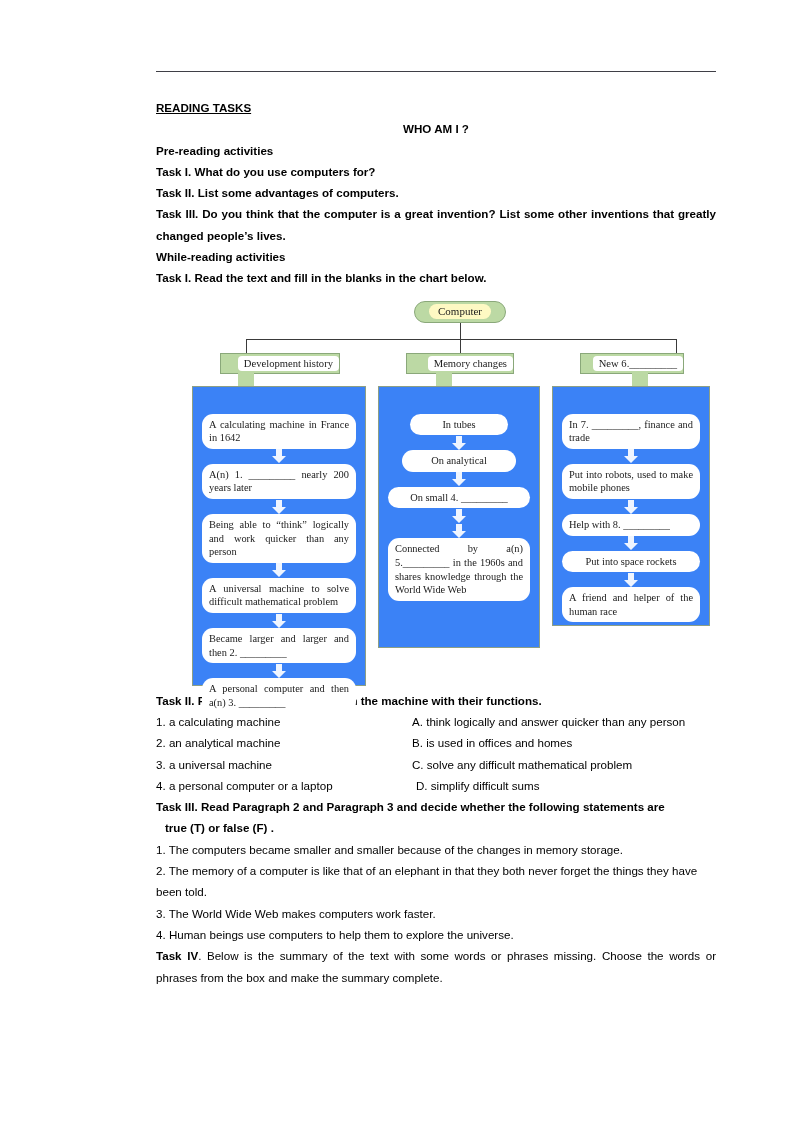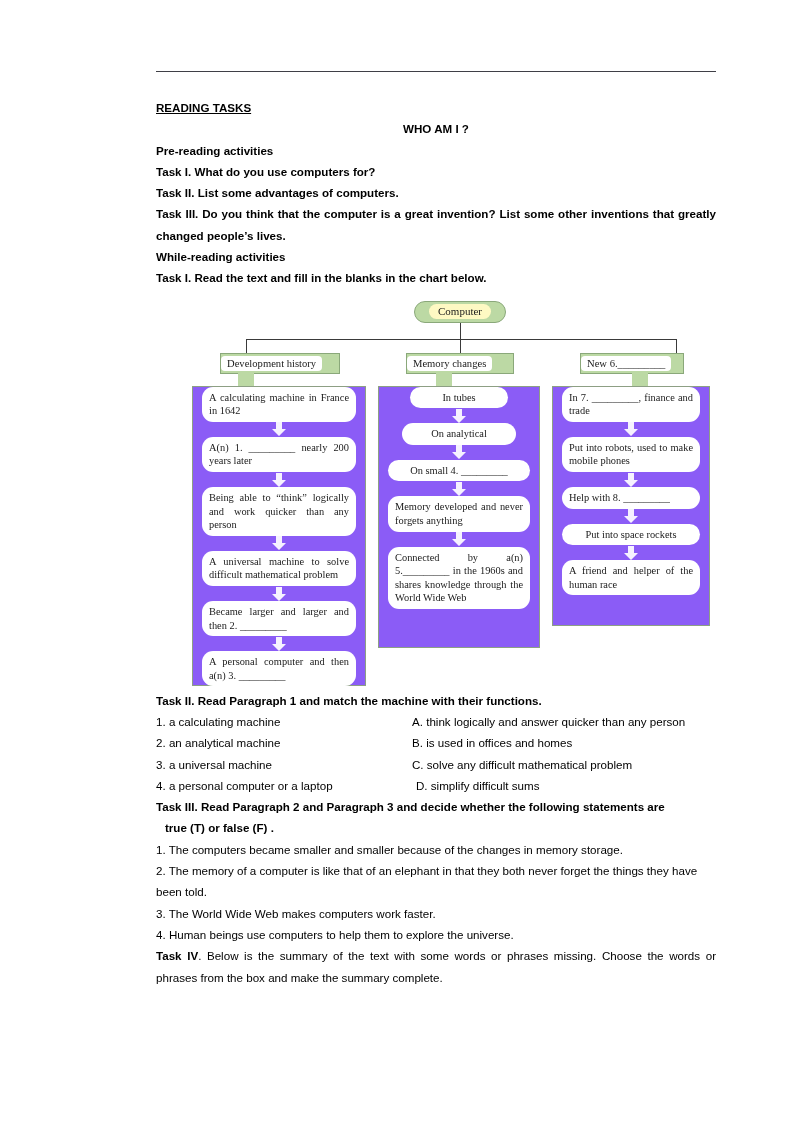--- a/index.html
+++ b/index.html
@@ -92,43 +92,43 @@
   .conn.h { height: 1px; }
 
   .colhead {
     position: absolute;
     height: 21px;
     background: #bcd9a4;
     border: 1.2px solid #8aa87a;
     box-sizing: border-box;
     display: flex;
     align-items: center;
-    justify-content: flex-start;
+    justify-content: flex-end;
   }
   .colhead .inner {
     background: #ffffff;
     border-radius: 4px;
     padding: 0 6px;
     font-family: "Liberation Serif", serif;
     font-size: 10.6px;
     line-height: 15px;
     color: #1a1a1a;
     white-space: nowrap;
   }
   .stem {
     position: absolute;
     width: 16px;
     background: #bcd9a4;
   }
   .col {
     position: absolute;
-    background: #8b5cf6;
+    background: #3b82f6;
     border: 1.2px solid #8d9f84;
     box-sizing: border-box;
-    padding: 0 9px;
+    padding: 27px 9px;
   }
   .node {
     background: #ffffff;
     border-radius: 11px;
     padding: 4px 7px;
     font-family: "Liberation Serif", serif;
     font-size: 10.4px;
     line-height: 13.6px;
     color: #1a1a1a;
     text-align: justify;
@@ -255,21 +255,20 @@
             <svg width="16" height="14" viewBox="0 0 16 14">
               <path d="M5 0 h6 v7 h4 l-7 7 l-7 -7 h4 z" fill="#ffffff" fill-opacity="0.92"></path>
             </svg>
           </div>
         <div class="node ctr">On small 4. _________</div>
         <div class="arrow">
             <svg width="16" height="14" viewBox="0 0 16 14">
               <path d="M5 0 h6 v7 h4 l-7 7 l-7 -7 h4 z" fill="#ffffff" fill-opacity="0.92"></path>
             </svg>
           </div>
-        <div class="node">Memory developed and never forgets anything</div>
         <div class="arrow">
             <svg width="16" height="14" viewBox="0 0 16 14">
               <path d="M5 0 h6 v7 h4 l-7 7 l-7 -7 h4 z" fill="#ffffff" fill-opacity="0.92"></path>
             </svg>
           </div>
         <div class="node">Connected by a(n) 5._________ in the 1960s and shares knowledge through the World Wide Web</div>
       </div>
 
       <div class="col" style="left:396px; top:88px; width:158px; height:240px;">
         <div class="node">In 7. _________, finance and trade</div>

